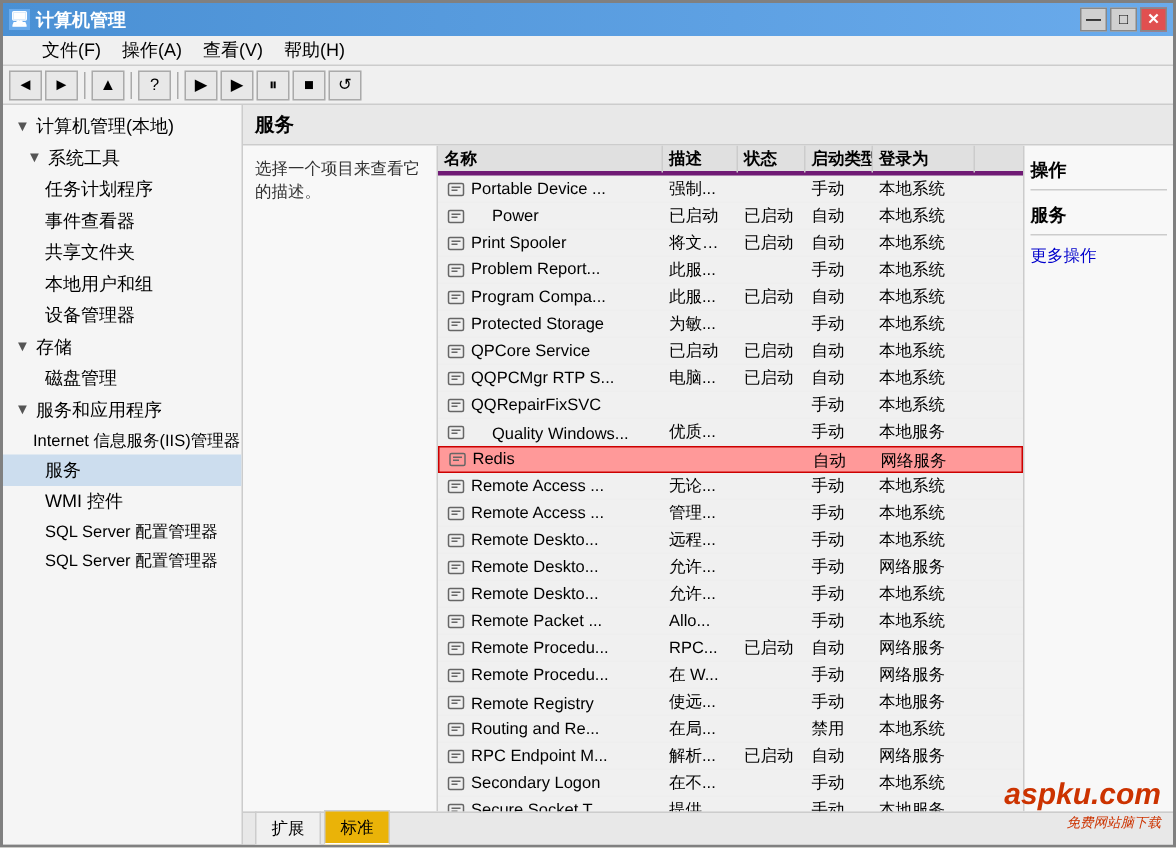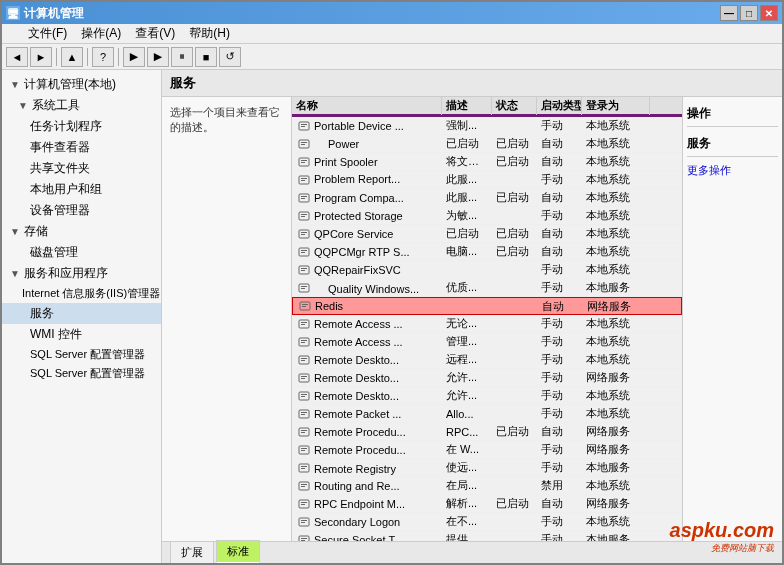--- a/index.html
+++ b/index.html
@@ -239,21 +239,21 @@
     .tab {
       padding: 3px 10px;
       border: 1px solid #ccc;
       border-bottom: none;
       background: #f0f0f0;
       font-size: 11px;
       cursor: pointer;
       margin-right: 2px;
     }
     .tab.active {
-      background: #bef264;
+      background: #eab308;
       border-bottom: 1px solid #fff;
     }
   </style>
 </head>
 <body>
 
 <div class="window">
 
   <div class="title-bar">
     <div class="title-bar-left">

